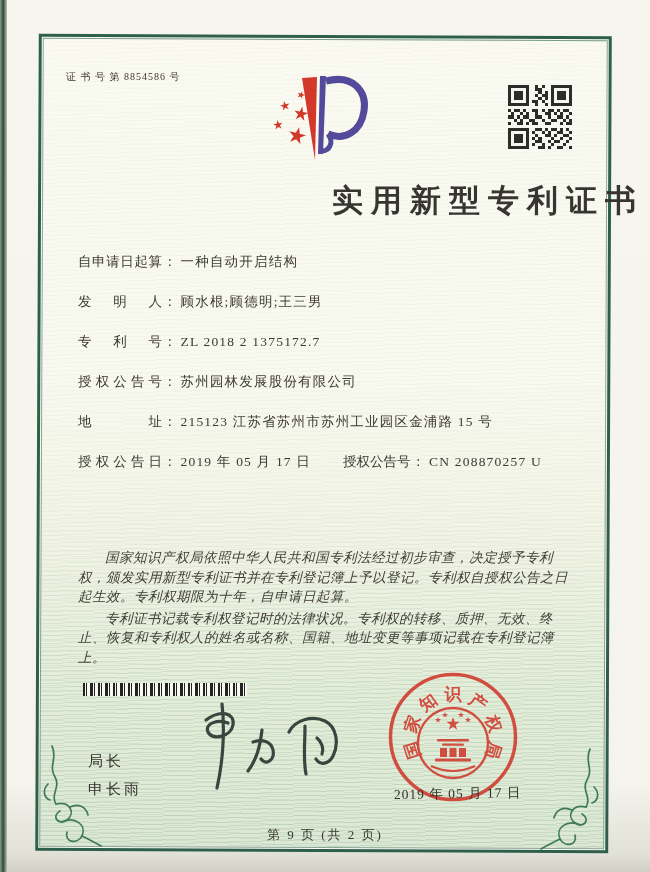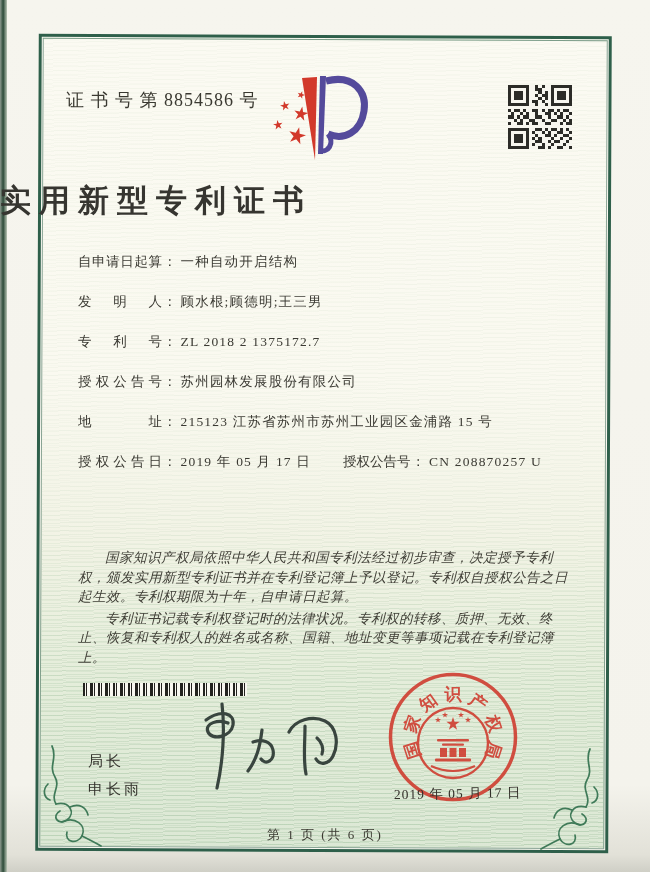--- a/index.html
+++ b/index.html
@@ -12,22 +12,22 @@
     border:3px solid #2e5f4a;transform:rotate(0.25deg);background:#fbfaf2;}
   .cert-inner{position:absolute;inset:1px;border:1px solid rgba(46,95,74,.55);
     background:linear-gradient(180deg,#fbfaf2 0%,#faf9f0 42%,#f2f3e5 62%,#e4edda 80%,#dce8d5 100%);}
   .guilloche{position:absolute;inset:2px;
     background:
       repeating-linear-gradient(178deg,rgba(116,166,120,.22) 0 1px,rgba(0,0,0,0) 1px 4px),
       repeating-linear-gradient(182deg,rgba(116,166,120,.14) 0 1px,rgba(0,0,0,0) 1px 5px);
     -webkit-mask-image:linear-gradient(180deg,rgba(0,0,0,.18) 0%,rgba(0,0,0,.22) 55%,rgba(0,0,0,.75) 78%,rgba(0,0,0,.95) 100%);
     mask-image:linear-gradient(180deg,rgba(0,0,0,.18) 0%,rgba(0,0,0,.22) 55%,rgba(0,0,0,.75) 78%,rgba(0,0,0,.95) 100%);}
   .abs{position:absolute;}
-  .cert-number{left:66px;top:88px;font-size:18px;color:#3a3931;letter-spacing:1px;}
-  .title{left:0;right:6px;top:180px;text-align:left;font-size:31px;font-weight:bold;
+  .cert-number{left:66px;top:70px;font-size:10px;color:#3a3931;letter-spacing:1px;}
+  .title{left:0;right:6px;top:180px;text-align:right;font-size:31px;font-weight:bold;
     color:#363530;letter-spacing:8px;}
   .fields{left:78px;top:254px;font-size:13.5px;color:#3b3a33;}
   .frow{height:16px;line-height:16px;margin-bottom:24px;white-space:nowrap;}
   .flabel{display:inline-block;width:84px;text-align:justify;text-align-last:justify;letter-spacing:0;}
   .fcolon{display:inline-block;margin:0 4px 0 1px;}
   .fvalue{letter-spacing:1.2px;}
   .fpair2{margin-left:32px;}
   .paras{left:78px;top:517px;width:496px;font-size:13.5px;line-height:19.5px;
     color:#3f3e36;font-style:italic;margin-top:31px;}
   .paras p{margin:0 0 2px 0;text-indent:2em;letter-spacing:.5px;}
@@ -190,14 +190,14 @@
     <g fill="none" stroke="#3f7a58" stroke-width="1.7" stroke-linecap="round" transform="translate(62,0) scale(-1,1)">
       <path d="M12,2 C18,14 8,22 15,33 C21,43 10,50 16,60"></path>
       <path d="M16,60 C30,57 36,69 27,76 C18,82 11,72 20,67"></path>
       <path d="M22,78 C35,72 47,81 42,92 C37,101 24,98 27,88"></path>
       <path d="M42,92 C50,96 56,99 61,102"></path>
       <path d="M30,63 C39,59 46,63 48,71"></path>
       <path d="M8,40 C2,46 4,54 10,56"></path>
     </g>
   </svg>
 
-  <div class="abs footer">第 1 页 (共 6 页)</div>
+  <div class="abs footer">第 9 页 (共 2 页)</div>
 </div>
 
 </body></html>

